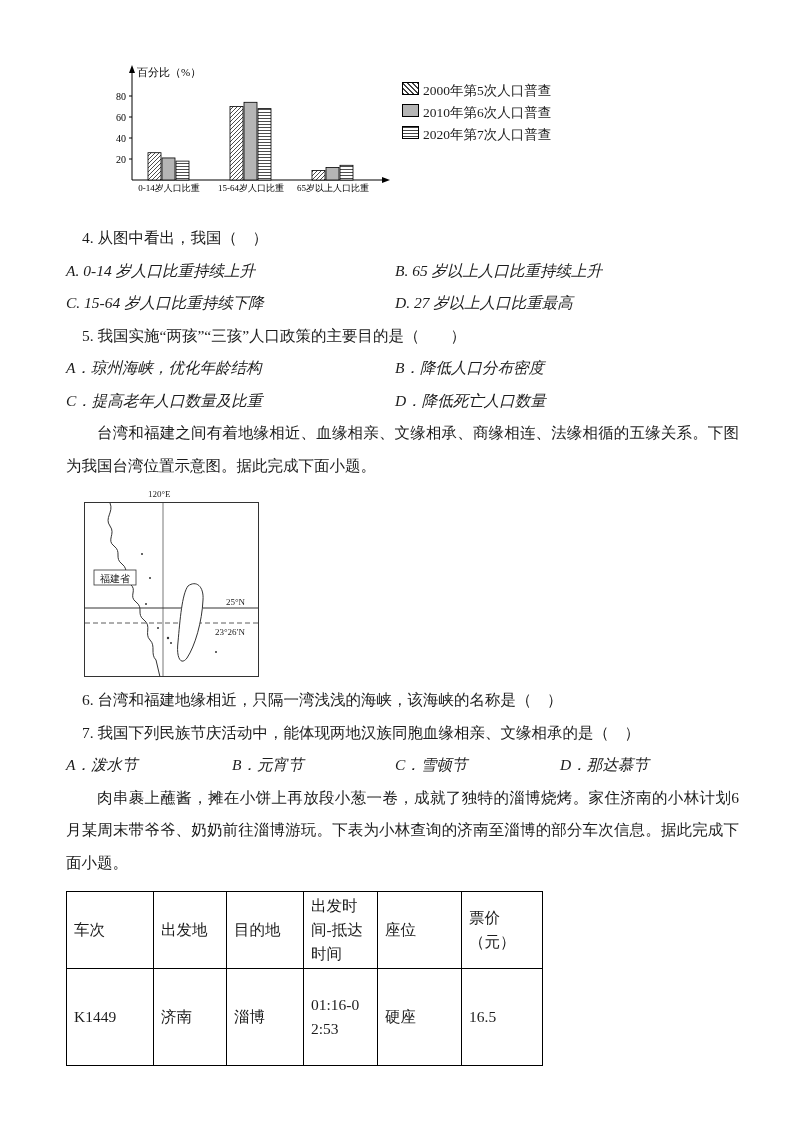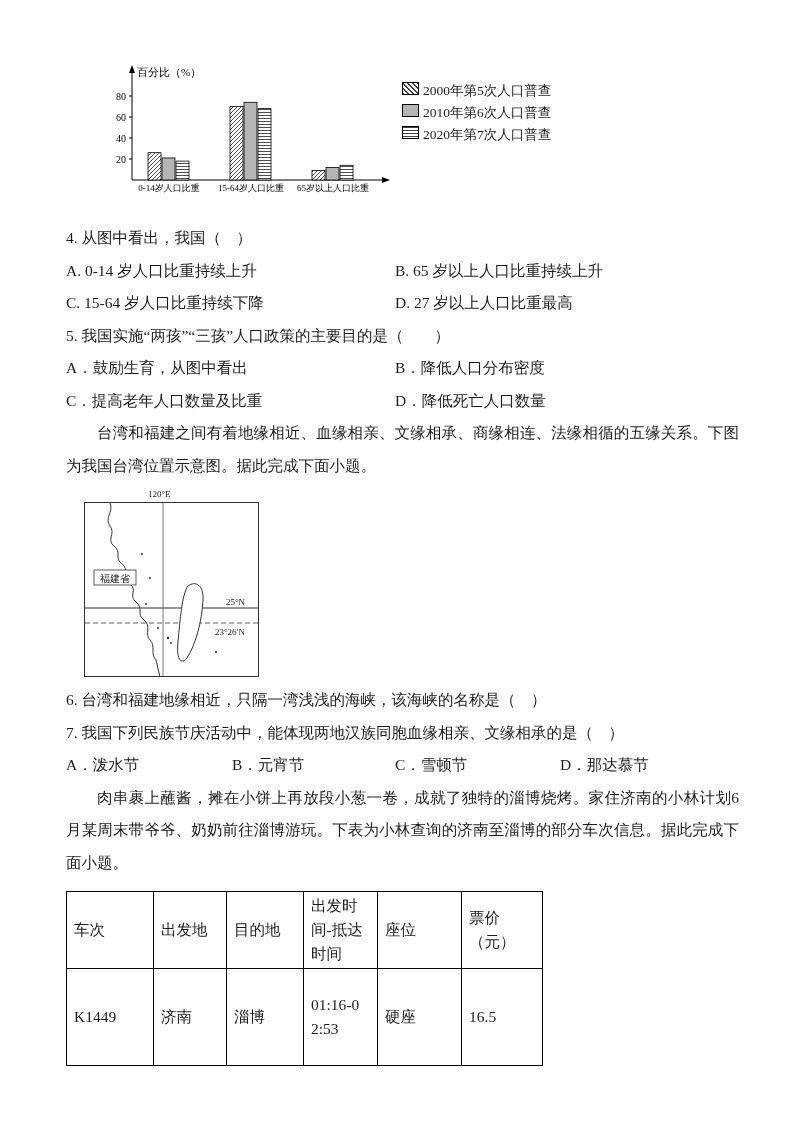--- a/index.html
+++ b/index.html
@@ -16,22 +16,22 @@
   .chart-row { display:flex; align-items:flex-start; margin:4px 0 12px 26px; }
   .chart-svg { display:block; overflow:visible; }
   .legend { margin:22px 0 0 10px; font-size:13.5px; }
   .legend-item { display:flex; align-items:flex-start; height:22px; white-space:nowrap; }
   .sw { width:15px; height:11px; border:1px solid #000; margin-right:4px; flex:0 0 auto; }
   .sw-hatch { background:repeating-linear-gradient(45deg,#444 0,#444 1px,#fff 1px,#fff 3.5px); }
   .sw-gray  { background:#b5b5b5; }
   .sw-lines { background:repeating-linear-gradient(180deg,#444 0,#444 1px,#fff 1px,#fff 3px); }
 
   
-  .qline { height:32.5px; line-height:32.5px; white-space:nowrap; }
-  .opts  { height:32.5px; line-height:32.5px; display:grid; }
+  .qline { height:32.5px; line-height:32.5px; white-space:nowrap;margin-left:16px; }
+  .opts  { height:32.5px; line-height:32.5px; display:grid;font-style:italic; }
   .cols2 { grid-template-columns:329px auto; }
   .cols4 { grid-template-columns:166px 163px 165px auto; }
   .opts span { white-space:nowrap; }
 
   p.intro { margin:0; line-height:32.5px; text-indent:2em; text-align:justify; }
 
   
   .map-wrap { margin:4px 0 6px 18px; }
   .map-svg { display:block; overflow:visible; }
 
@@ -110,21 +110,21 @@
     <span>A. 0-14 岁人口比重持续上升</span>
     <span>B. 65 岁以上人口比重持续上升</span>
   </div>
   <div class="opts cols2">
     <span>C. 15-64 岁人口比重持续下降</span>
     <span>D. 27 岁以上人口比重最高</span>
   </div>
 
   <div class="qline">5. 我国实施“两孩”“三孩”人口政策的主要目的是（　　）</div>
   <div class="opts cols2">
-    <span>A．鼓励生育，从图中看出</span>
+    <span>A．琼州海峡，优化年龄结构</span>
     <span>B．降低人口分布密度</span>
   </div>
   <div class="opts cols2">
     <span>C．提高老年人口数量及比重</span>
     <span>D．降低死亡人口数量</span>
   </div>
 
   <p class="intro">台湾和福建之间有着地缘相近、血缘相亲、文缘相承、商缘相连、法缘相循的五缘关系。下图为我国台湾位置示意图。据此完成下面小题。</p>
 
   <div class="map-wrap">

